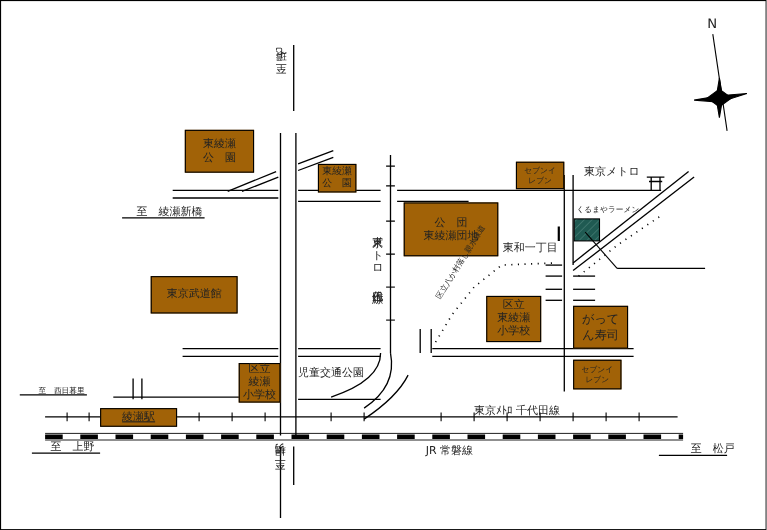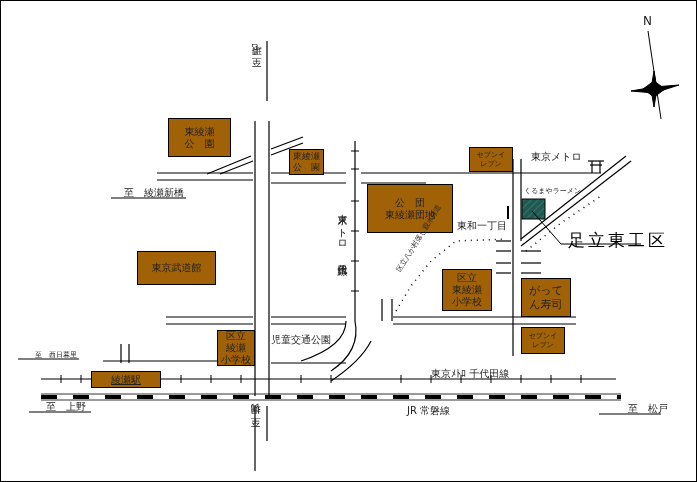--- a/index.html
+++ b/index.html
@@ -159,27 +159,26 @@
 レブン</div>
 <div class="box" style="left:216px;top:329px;width:36px;height:34px;white-space:pre-line;">区立
 綾瀬
 小学校</div>
 <div class="box" style="left:90px;top:370px;width:68px;height:15px;text-decoration:underline;">綾瀬駅</div>
 
 <div class="lbl" style="left:530px;top:150px;">東京メトロ</div>
 <div class="lbl small" style="left:523px;top:186px;">くるまやラーメン</div>
 <div class="lbl" style="left:456px;top:219px;">東和一丁目</div>
 <div class="lbl" style="left:270px;top:333px;">児童交通公園</div>
-<div class="big" style="left:567px;top:228px;">足立東工区</div>
 
 <div class="lbl" style="left:394px;top:268px;font-size:7px;transform:rotate(-58deg);transform-origin:left top;">区立八か村落し親水緑道</div>
 
 <div class="vtext" style="left:336px;top:205px;">東京メトロ　千代田線</div>
 <div class="lbl" style="left:430px;top:367px;">東京ﾒﾄﾛ 千代田線</div>
-<div class="lbl" style="left:386px;top:404px;margin-left:20px;">JR 常磐線</div>
+<div class="lbl" style="left:386px;top:404px;">JR 常磐線</div>
 
 <div class="vtext rot180" style="left:251px;top:60px;">至　環七</div>
 <div class="lbl" style="left:123px;top:186px;">至　綾瀬新橋</div>
 <div class="lbl small" style="left:34px;top:350px;">至　西日暮里</div>
 <div class="lbl" style="left:45px;top:400px;">至　上野</div>
 <div class="vtext rot180" style="left:250px;top:420px;">至　堀切</div>
 <div class="lbl" style="left:607px;top:402px;margin-left:20px;">至　松戸</div>
 </div>
 
 </body></html>

